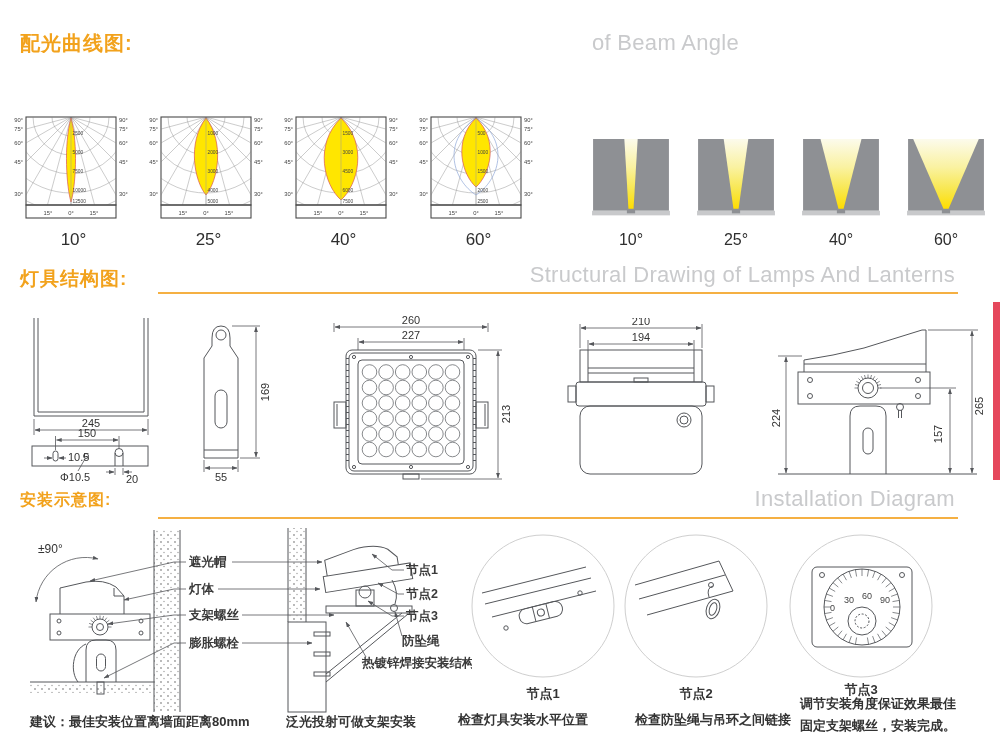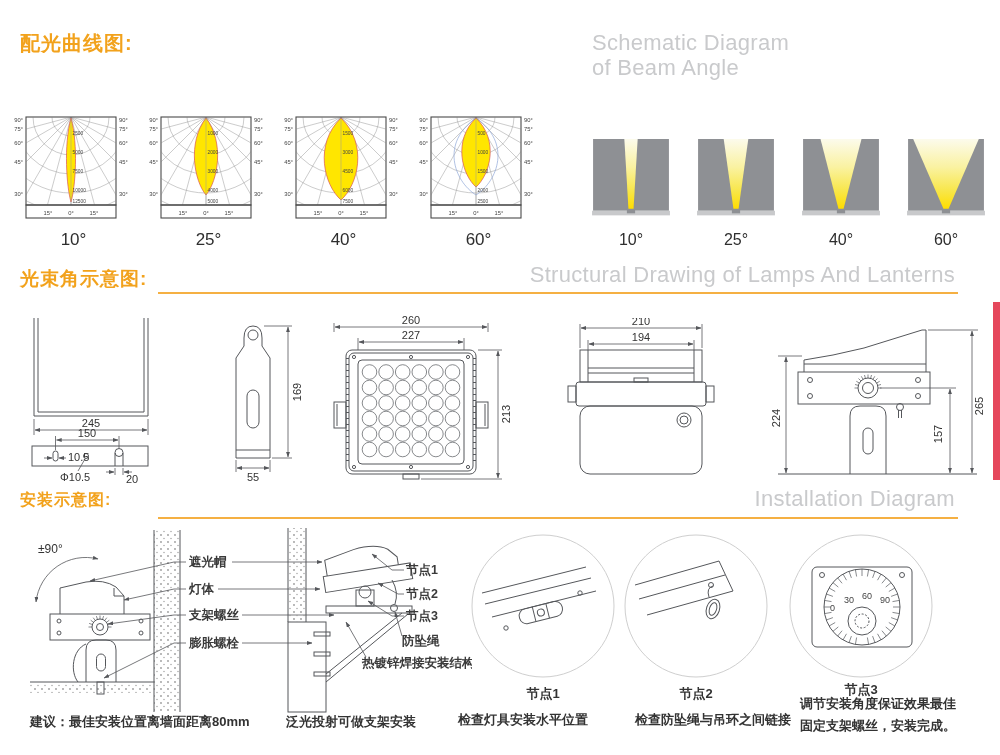--- a/index.html
+++ b/index.html
@@ -33,21 +33,20 @@
         <circle cx="2" cy="2" r="0.9" fill="#9a9a9a"></circle>
         <circle cx="5" cy="5.5" r="0.7" fill="#9a9a9a"></circle>
       </pattern>
 </defs>
 </svg>
 
 <div class="abs" style="left:20px;top:30px">
   <div class="zh-title">配光曲线图:</div>
 </div>
 <div class="abs" style="left:592px;top:30px">
-  <div class="en-title">Schematic Diagram</div>
   <div class="en-title">of Beam Angle</div>
 </div>
 
 <div class="abs flexrow" style="left:6px;top:112px">
   <div style="width:135px">
       <div><svg viewBox="-20 -5 130 112" width="130" height="112">
           <defs>
             <clipPath id="pc0">
               <rect x="0.5" y="0.5" width="89" height="87"></rect>
             </clipPath>
@@ -312,21 +311,21 @@
           </defs>
           <rect x="1" y="0" width="74" height="70" fill="#8E9094"></rect>
           <polygon points="6,0 70,0 40.5,68 35.5,68" fill="url(#bg3)"></polygon>
           <rect x="0" y="70" width="76" height="4.5" fill="#C8C9CB"></rect>
           <rect x="34" y="68.5" width="8" height="4" fill="#8E9094"></rect>
         </svg></div>
       <div class="beam-label">60°</div>
     </div>
 </div>
 
-<div class="abs zh-title" style="left:20px;top:266px;font-size:19px">光束角示意图:</div>
+<div class="abs zh-title" style="left:20px;top:266px;font-size:19px">灯具结构图:</div>
 <div class="abs en-title" style="right:45px;top:262px">Structural Drawing of Lamps And Lanterns</div>
 <div class="abs underline" style="left:158px;top:292px;width:800px"></div>
 <div class="abs" style="right:0;top:302px;width:7px;height:178px;background:#E5485C"></div>
 
 <div class="abs" style="left:22px;top:318px">
 <svg width="140" height="166" viewBox="0 0 140 166">
   <g class="ln">
     <path d="M12,0 V98 H126 V0"></path>
         <path d="M16,0 V94 H122 V0"></path>
     <rect x="10" y="128" width="116" height="20"></rect>
@@ -350,21 +349,21 @@
   <line class="dim" x1="63" y1="141" x2="56" y2="153"></line>
   <text class="dimtxt" x="38" y="163">Φ10.5</text>
   <line class="dim" x1="93" y1="150" x2="93" y2="157"></line>
       <line class="dim" x1="101" y1="150" x2="101" y2="157"></line>
   <line class="dim" x1="84" y1="154" x2="92" y2="154" marker-end="url(#mA)"></line>
   <line class="dim" x1="110" y1="154" x2="102" y2="154" marker-end="url(#mA)"></line>
   <text class="dimtxt" x="104" y="165">20</text>
 </svg>
 </div>
 
-<div class="abs" style="left:208px;top:320px">
+<div class="abs" style="left:176px;top:320px">
 <svg width="100" height="162" viewBox="0 0 100 162">
   <g class="ln">
     <path d="M36,18 Q36,6 45,6 Q54,6 54,18 V26 L62,38 V138 H28 V38 L36,26 Z"></path>
     <circle cx="45" cy="15" r="5"></circle>
     <rect x="39" y="70" width="12" height="38" rx="6"></rect>
     <line x1="28" y1="130" x2="62" y2="130"></line>
   </g>
   <line class="dim" x1="56" y1="6" x2="84" y2="6"></line>
   <line class="dim" x1="64" y1="138" x2="84" y2="138"></line>
   <line class="dim" x1="80" y1="7" x2="80" y2="137" marker-start="url(#mA)" marker-end="url(#mA)"></line>

